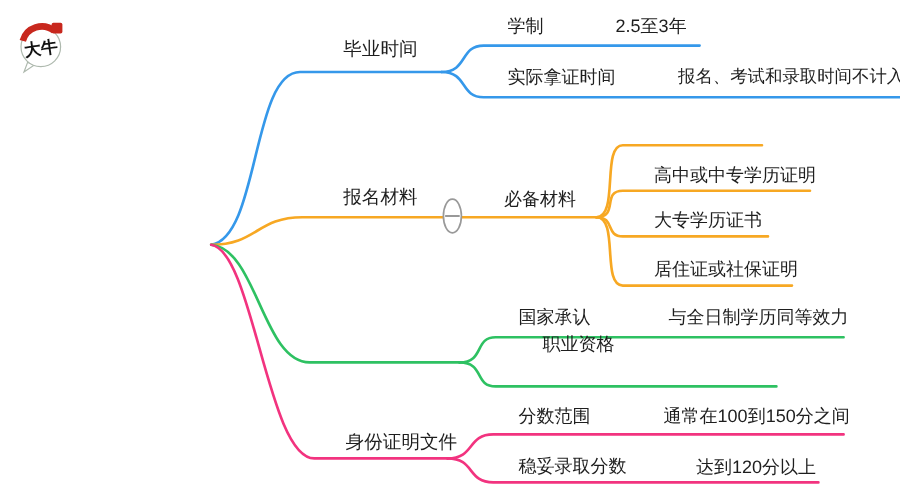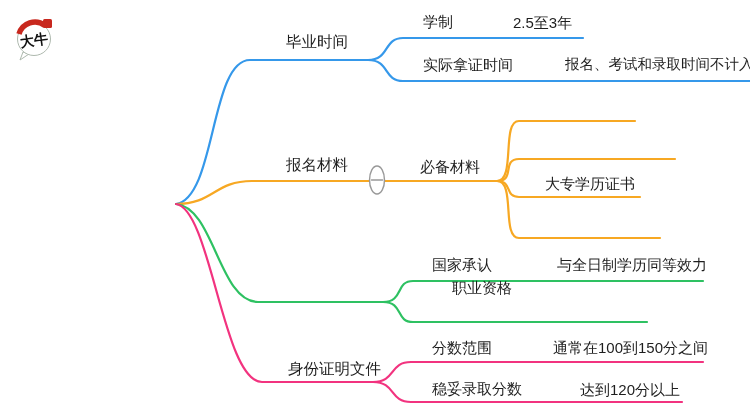--- a/index.html
+++ b/index.html
@@ -69,21 +69,23 @@
 
 
   <div class="node lv1" style="left:286px;top:33px;">毕业时间</div>
   <div class="node" style="left:423px;top:15px;font-family:Liberation Mono, monospace;">学制</div>
   <div class="node" style="left:513px;top:14px;">2.5至3年</div>
   <div class="node" style="left:423px;top:56px;">实际拿证时间</div>
   <div class="node" style="left:565px;top:56px;font-size:14.5px;">报名、考试和录取时间不计入</div>
 
   <div class="node lv1" style="left:286px;top:156px;">报名材料</div>
   <div class="node" style="left:420px;top:158px;">必备材料</div>
+  <div class="node" style="left:545px;top:138px;">高中或中专学历证明</div>
   <div class="node" style="left:545px;top:175px;">大专学历证书</div>
+  <div class="node" style="left:545px;top:216px;">居住证或社保证明</div>
 
   <div class="node" style="left:432px;top:256px;">国家承认</div>
   <div class="node" style="left:557px;top:256px;">与全日制学历同等效力</div>
   <div class="node" style="left:432px;top:279px;margin-left:20px;">职业资格</div>
 
   <div class="node lv1" style="left:288px;top:360px;">身份证明文件</div>
   <div class="node" style="left:432px;top:339px;">分数范围</div>
   <div class="node" style="left:553px;top:339px;">通常在100到150分之间</div>
   <div class="node" style="left:432px;top:380px;">稳妥录取分数</div>
   <div class="node" style="left:580px;top:381px;">达到120分以上</div>

